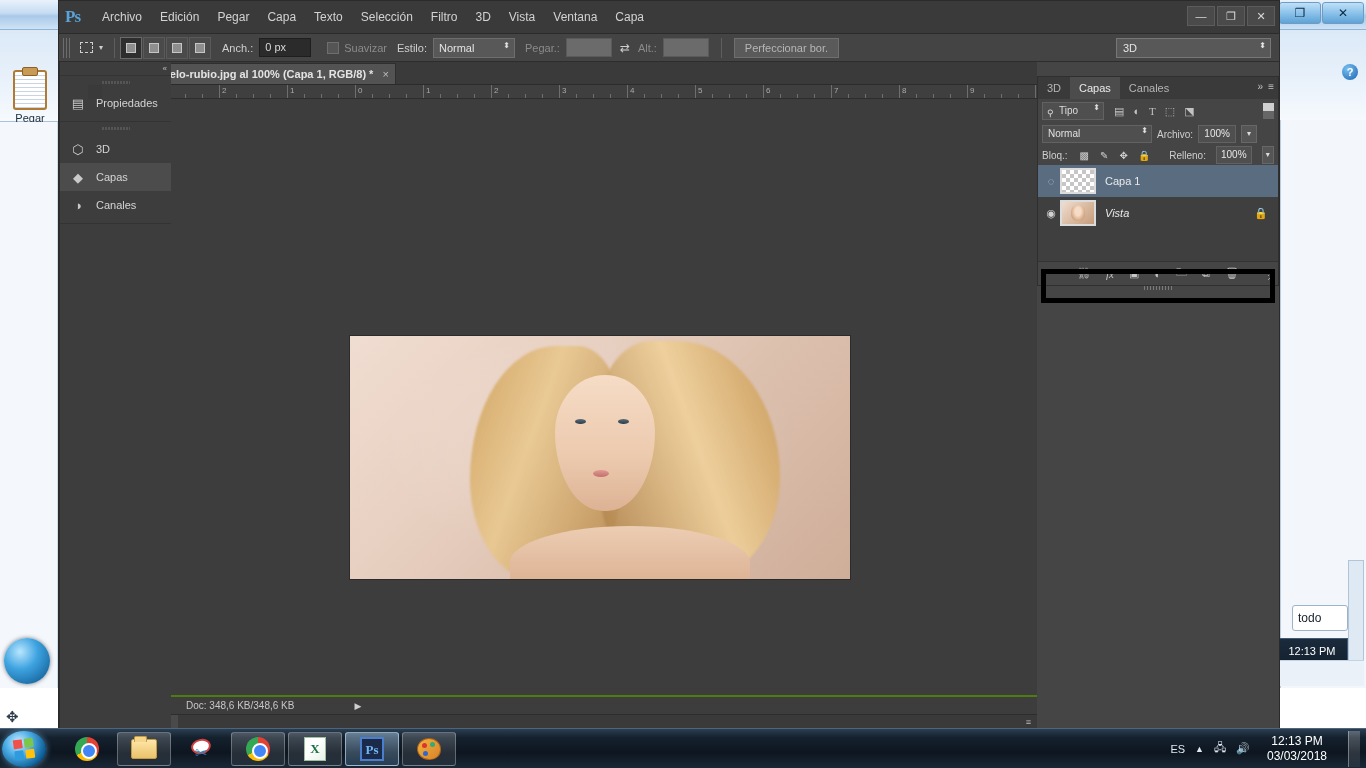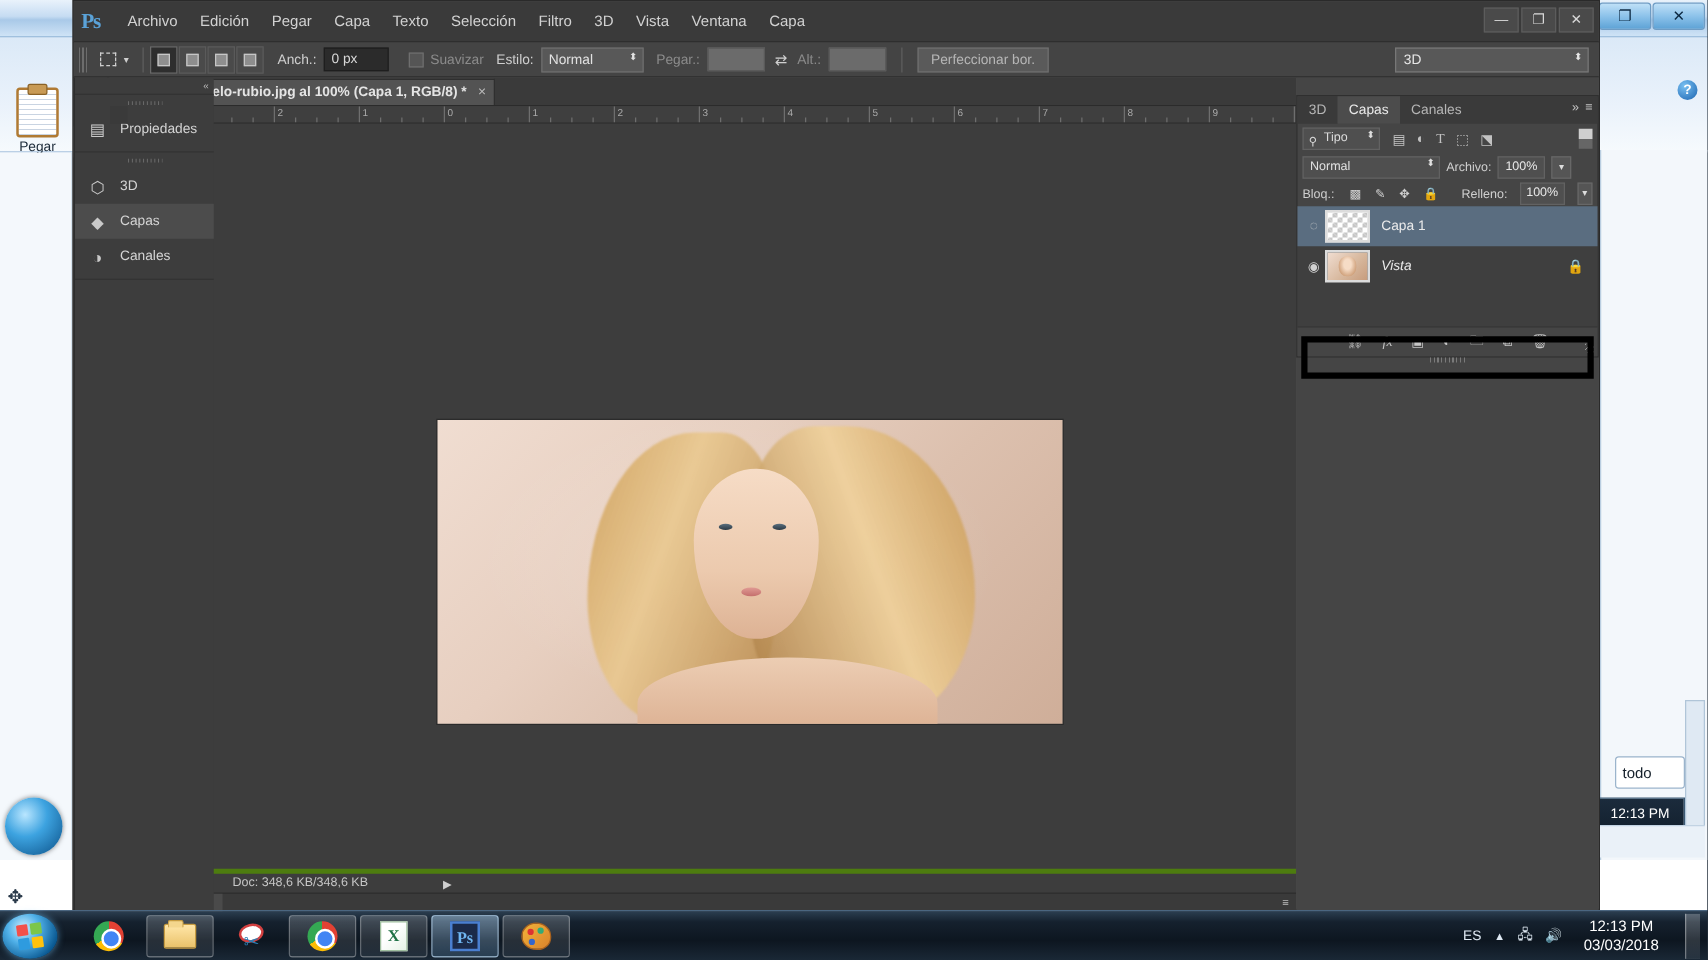--- a/index.html
+++ b/index.html
@@ -264,21 +264,21 @@
   .ph-lips { position: absolute; left: 48.5%; top: 55%; width: 16px; height: 7px;
     border-radius: 50%; background: linear-gradient(180deg,#e09a93,#c46f6d); }
   .ph-shoulder {
     position: absolute; left: 32%; top: 78%; width: 48%; height: 30%;
     background: linear-gradient(180deg,#eccdb3,#d9ab8c);
     border-radius: 50% 50% 0 0;
   }
 
   .status-bar {
     position: absolute; left: 0; right: 0; bottom: 15px; height: 19px;
-    background: #3d3d3d; border-top: 4px solid #4d7c0f;
+    background: #3d3d3d; border-top: 2px solid #4d7c0f;
     display: flex; align-items: center; font-size: 10px; color: #c7c7c7;
   }
   .sb-zoom { width: 46px; text-align: center; }
   .sb-sep { width: 1px; height: 14px; background: #585858; }
   .sb-iconbox { width: 28px; display: flex; align-items: center; justify-content: center; }
   .sb-doc { flex: 0 0 auto; padding-left: 22px; }
   .sb-arrow { margin-left: 60px; color: #cfcfcf; font-size: 9px; }
 
   .timeline-bar {
     position: absolute; left: 0; right: 0; bottom: 0; height: 15px;

